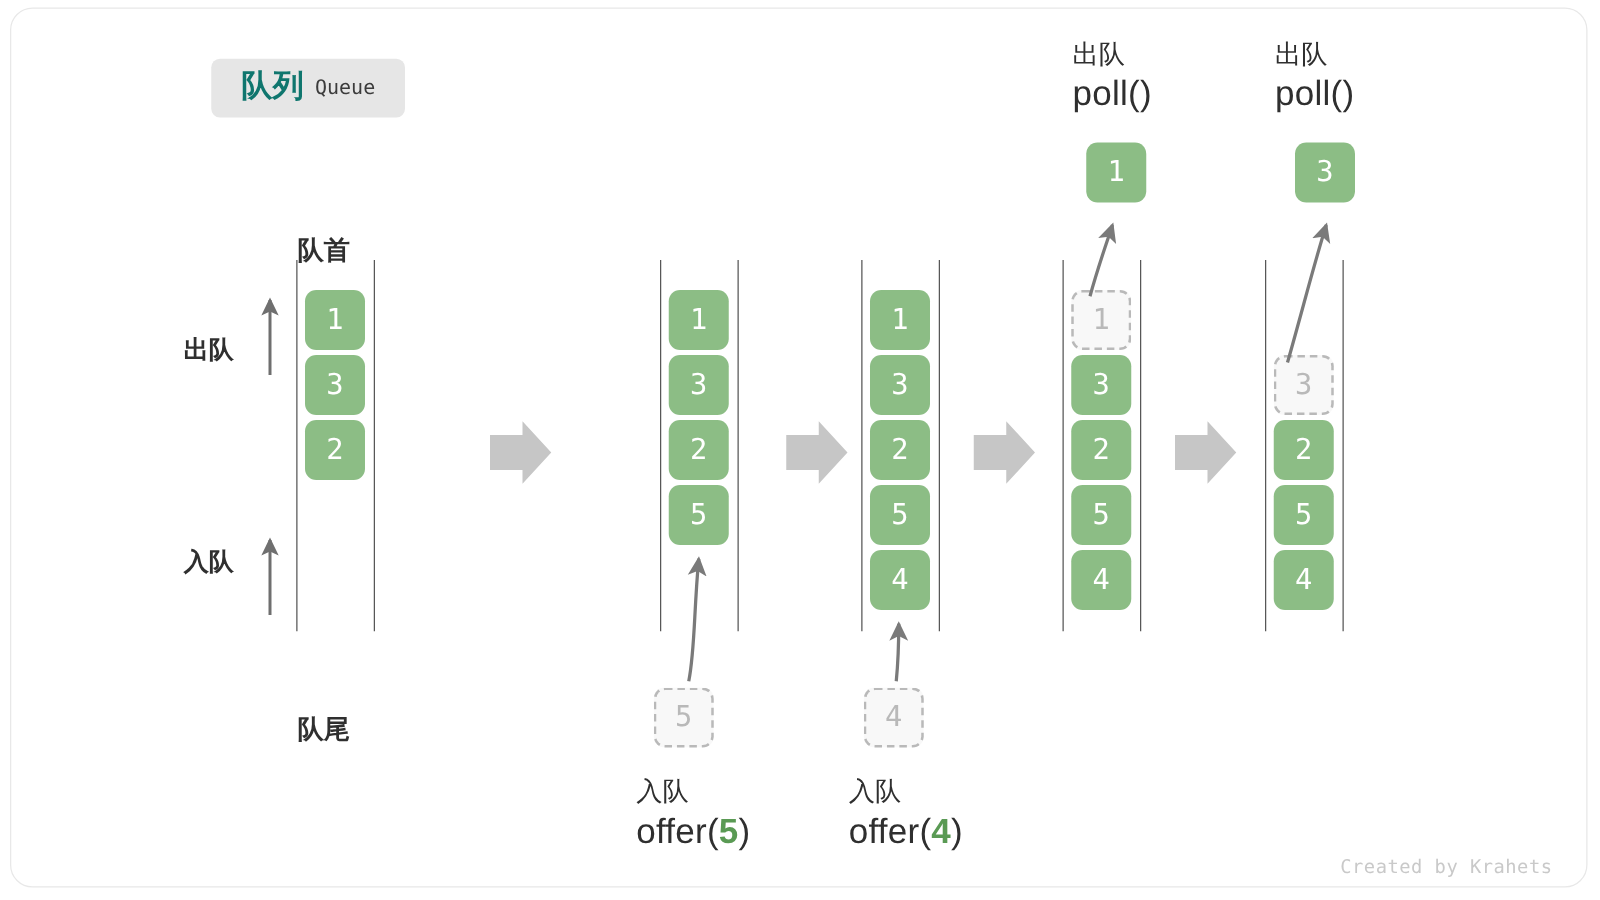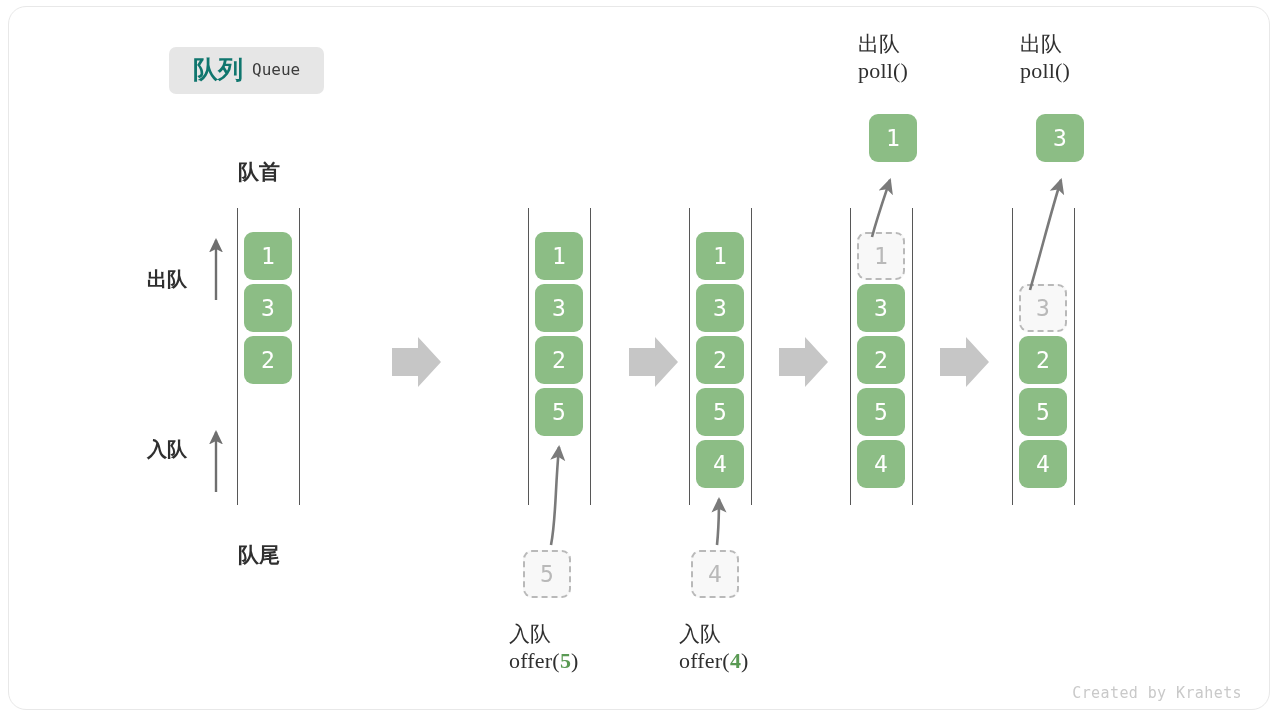--- a/index.html
+++ b/index.html
@@ -56,20 +56,21 @@
   }
 
   
   .abs { position: absolute; white-space: nowrap; }
 
   .head-label, .tail-label {
     font-family: "Liberation Sans", sans-serif;
     font-weight: bold;
     font-size: 21px;
     color: #2f2f2f;
+    margin-top: 28px;
   }
   .side-label {
     font-family: "Liberation Sans", sans-serif;
     font-weight: bold;
     font-size: 20px;
     color: #2f2f2f;
   }
 
   
   .op-caption {
@@ -79,22 +80,22 @@
     text-align: left;
   }
   .op-cn {
     display: block;
     font-family: "Liberation Sans", sans-serif;
     font-size: 21px;
     color: #2f2f2f;
   }
   .op-code {
     display: block;
-    font-family: Liberation Serif, serif;
-    font-size: 22px;
+    font-family: Liberation Sans, sans-serif;
+    font-size: 28px;
     color: #2f2f2f;
     letter-spacing: 0.2px;
   }
   .op-code .num { color: #5a9a54; font-weight: bold; }
 
   
   .rail {
     position: absolute;
     width: 1px;
     background: #575757;

